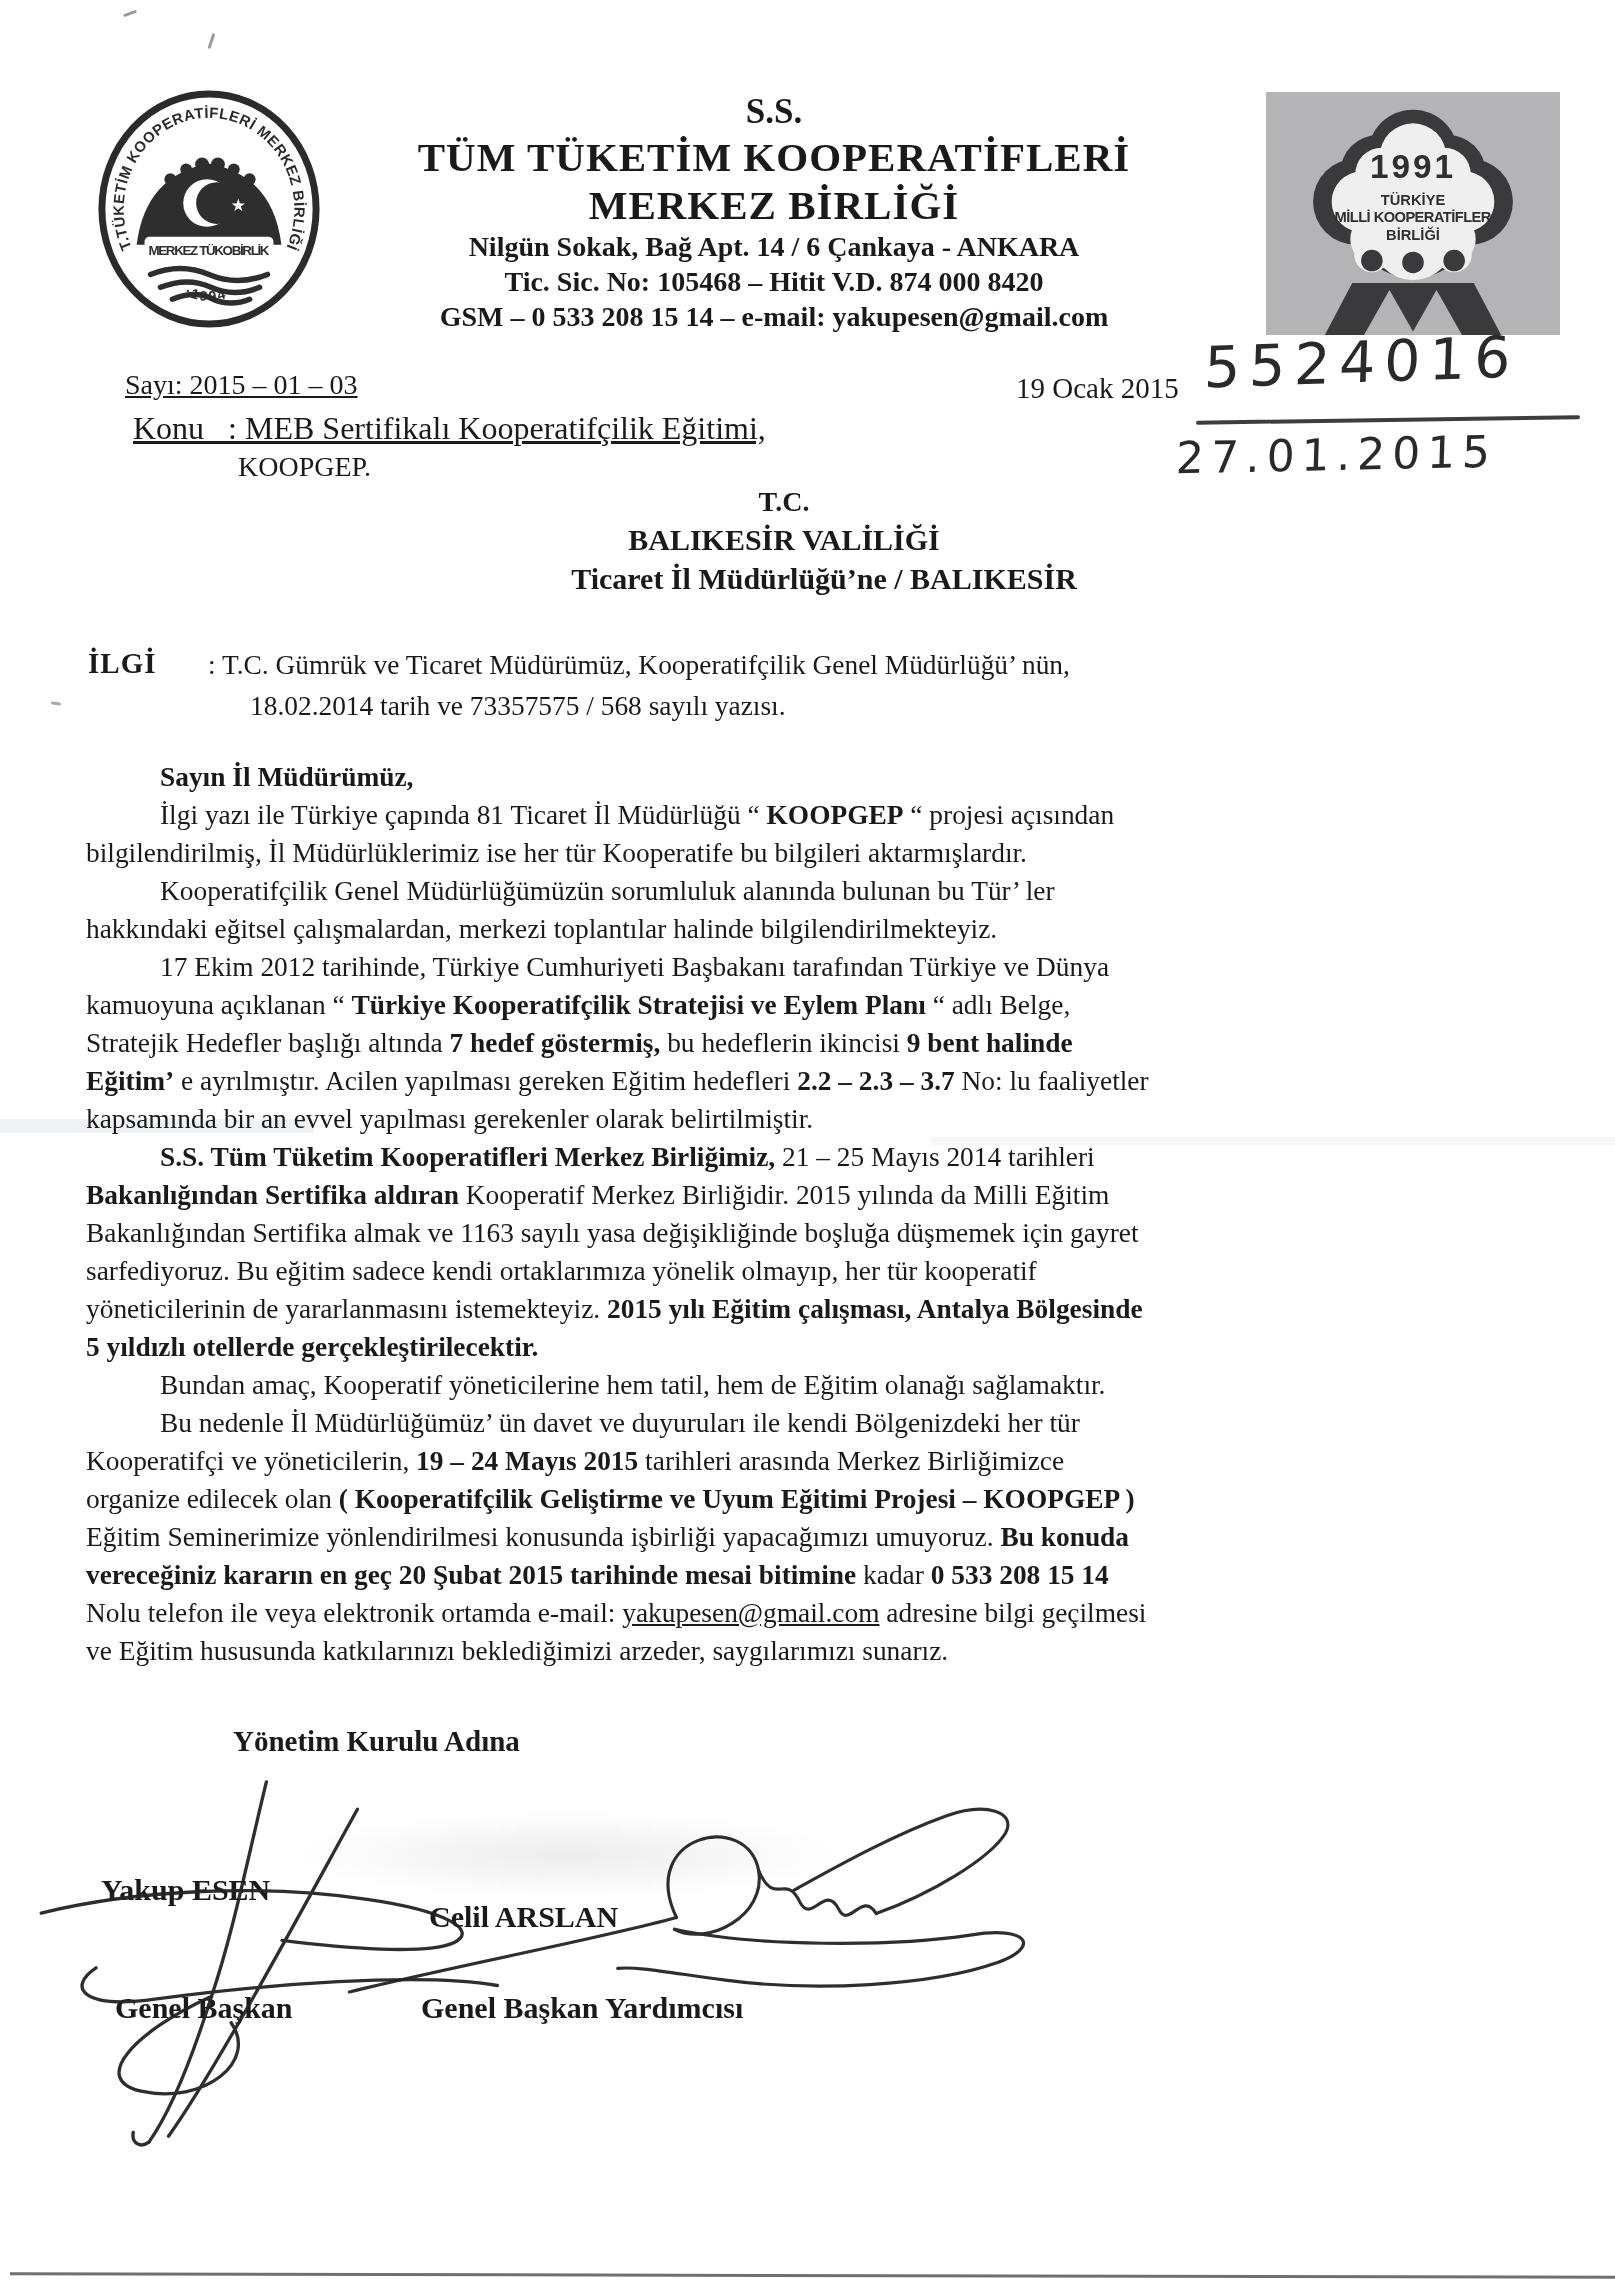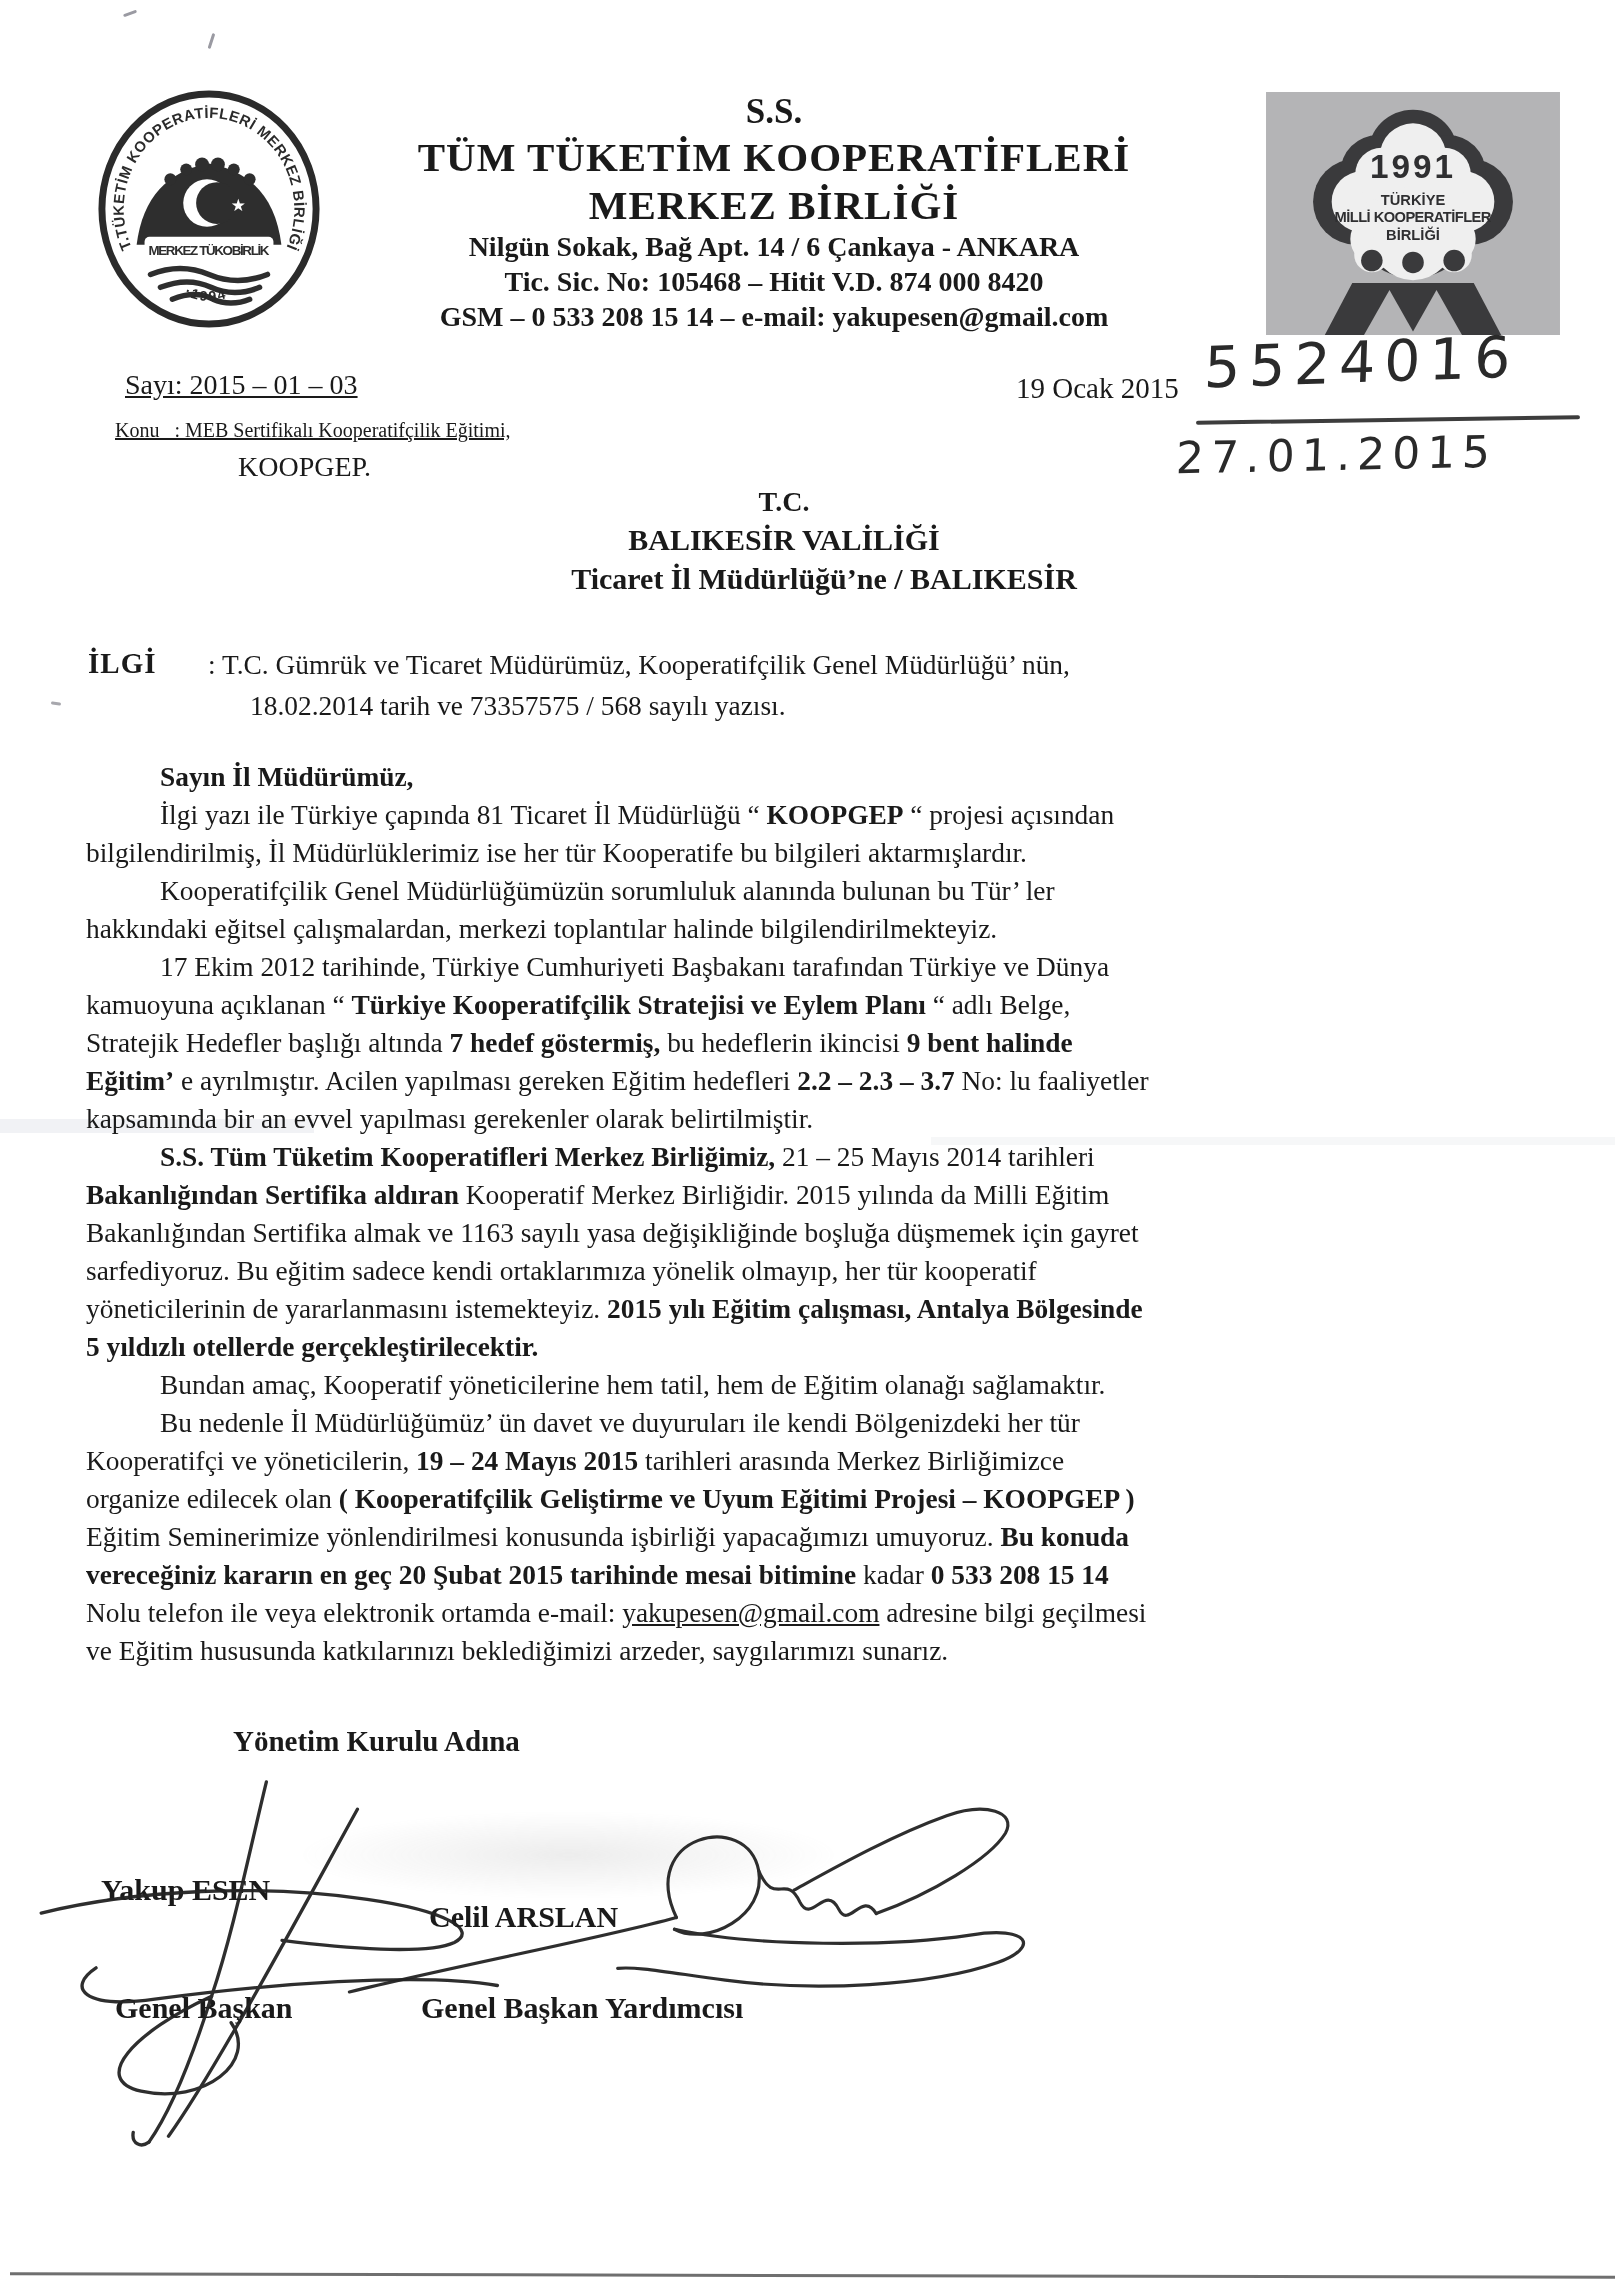--- a/index.html
+++ b/index.html
@@ -17,21 +17,21 @@
   
   .seal{left:93px; top:88px;}
   .org-block{left:333px; top:90px; width:882px; text-align:center;}
   .org-prefix{font-size:35px; font-weight:bold; line-height:43px;}
   .org-name{font-size:41px; font-weight:bold; line-height:48px; letter-spacing:1px;}
   .org-sub{font-size:28px; font-weight:bold; line-height:35px;}
   .badge{left:1266px; top:92px;}
 
   
   .ref-sayi{left:125px; top:369px; font-size:28px;}
-  .ref-konu{left:115px; top:410px; font-size:20px;margin-top:9px;}
+  .ref-konu{left:133px; top:410px; font-size:32px;}
   .ref-konu2{left:238px; top:451px; font-size:28px;}
   .ref-date{left:1016px; top:372px; font-size:29px; font-weight:normal;}
   .hw{font-family:"DejaVu Sans", sans-serif; color:#2a2a2a;}
   .hw-number{left:1204px; top:329px; font-size:57px; letter-spacing:8.8px; transform:rotate(-2deg) skewX(-4deg);}
   .hw-underline{left:1196px; top:418px; width:384px; height:3.9px; background:#3d3d3d; border-radius:2px; transform:rotate(-0.8deg);}
   .hw-date{left:1176px; top:429px; font-size:44px; letter-spacing:6.9px; transform:rotate(-1.2deg) skewX(-3deg);}
 
   
   .rcpt1{left:0; top:486px; width:1568px; font-size:28px; font-weight:bold;}
   .rcpt2{left:0; top:523px; width:1568px; font-size:30px; font-weight:bold;}

